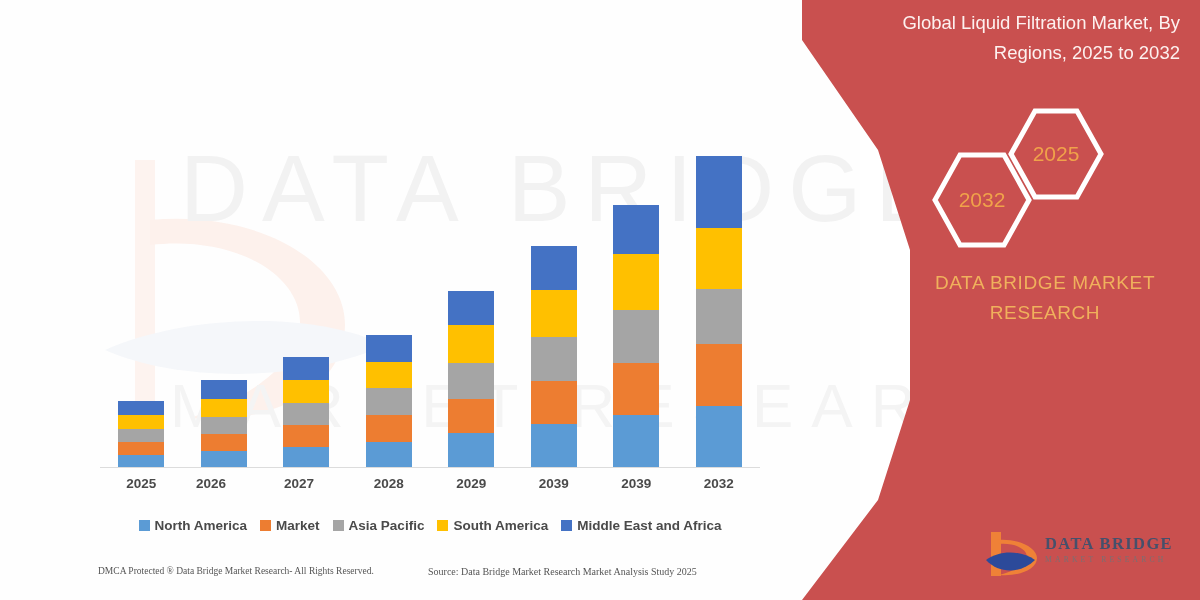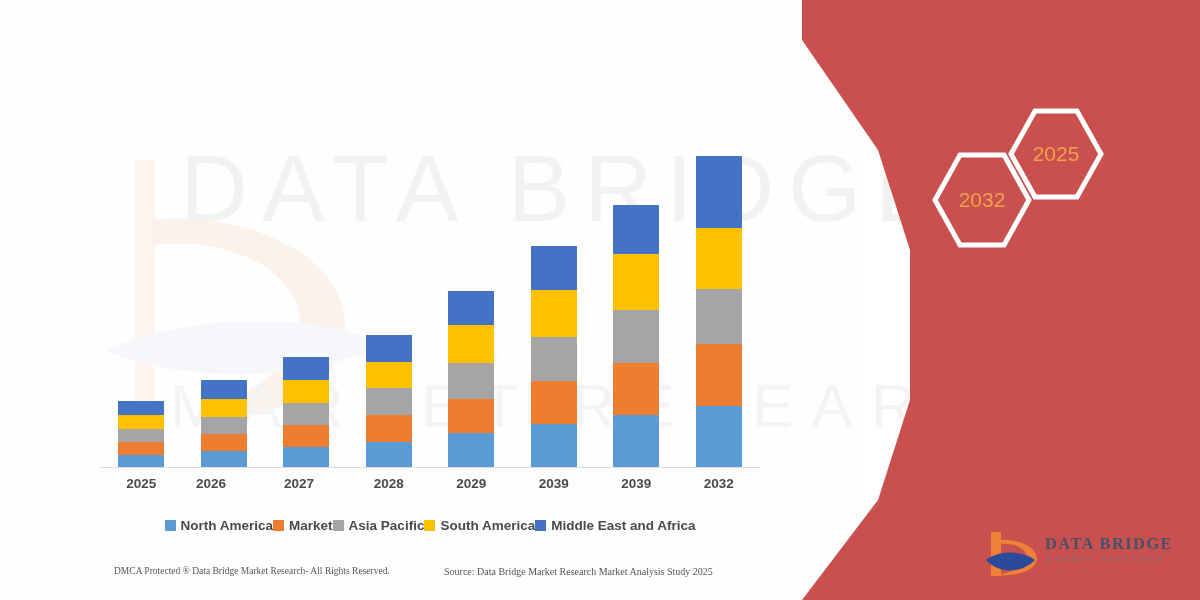--- a/index.html
+++ b/index.html
@@ -42,28 +42,28 @@
 
   .xlabels{position:absolute;left:100px;top:476px;width:660px;height:24px;}
   .xlabel{
     position:absolute;width:80px;text-align:center;
     font-size:13.5px;font-weight:bold;color:#4a4a4a;
   }
 
   
   #legend{
     position:absolute;left:100px;top:514px;width:660px;height:22px;
-    display:flex;align-items:center;justify-content:center;
+    display:flex;align-items:center;justify-content:center;gap:13px;
   }
   .legend-item{display:flex;align-items:center;gap:5px;}
   .legend-swatch{width:11px;height:11px;display:block;}
   .legend-label{font-size:13.5px;font-weight:bold;color:#4a4a4a;white-space:nowrap;}
 
   
-  #footer{position:absolute;left:16px;top:566px;width:860px;height:22px;}
+  #footer{position:absolute;left:0;top:566px;width:860px;height:22px;}
   #footer-dmca{position:absolute;left:98px;top:0;font-size:9.5px;color:#555;
     font-family:"Liberation Serif",serif;white-space:nowrap;}
   #footer-source{position:absolute;left:428px;top:0;font-size:10px;color:#555;
     font-family:"Liberation Serif",serif;white-space:nowrap;}
 
   
   #right-panel{
     position:absolute;left:760px;top:0;width:440px;height:600px;
     background:#c9504f;
     clip-path:polygon(42px 0, 440px 0, 440px 600px, 42px 600px, 42px 600px,
@@ -228,35 +228,37 @@
       </div>
 
     <div id="footer">
       <div id="footer-dmca">DMCA Protected ® Data Bridge Market Research- All Rights Reserved.</div>
       <div id="footer-source">Source: Data Bridge Market Research  Market Analysis Study 2025</div>
     </div>
   </div>
 
   <div id="right-panel"></div>
 
+  <div id="right-title">Global Liquid Filtration Market, By Regions, 2025 to 2032</div>
 
   <div class="hexagon" id="hex-2032">
     <svg class="hex-shape" width="104" height="100" viewBox="0 0 104 100">
       <polygon points="30,5 74,5 99,50 74,95 30,95 5,50" fill="none" stroke="#ffffff" stroke-width="5"></polygon>
     </svg>
     <span class="hex-label">2032</span>
   </div>
 
   <div class="hexagon" id="hex-2025">
     <svg class="hex-shape" width="100" height="96" viewBox="0 0 100 96">
       <polygon points="29,5 71,5 95,48 71,91 29,91 5,48" fill="none" stroke="#ffffff" stroke-width="5"></polygon>
     </svg>
     <span class="hex-label">2025</span>
   </div>
 
+  <div id="brand-text">DATA BRIDGE MARKET RESEARCH</div>
 
   <div id="logo">
     <svg width="56" height="52" viewBox="0 0 56 52" style="position:absolute;left:0;top:2px;">
       <path d="M6 2 L16 2 L16 46 L6 46 Z" fill="#ef8137"></path>
       <path d="M12 10 C34 8 52 18 52 28 C52 39 34 47 14 45 C30 41 42 34 42 27 C42 19 30 12 12 14 Z" fill="#ef8137"></path>
       <path d="M1 30 C14 20 36 20 50 30 C36 44 14 44 1 30 Z" fill="#2c4a9a"></path>
     </svg>
     <div id="logo-title">DATA BRIDGE</div>
     <div id="logo-sub">MARKET RESEARCH</div>
   </div>

